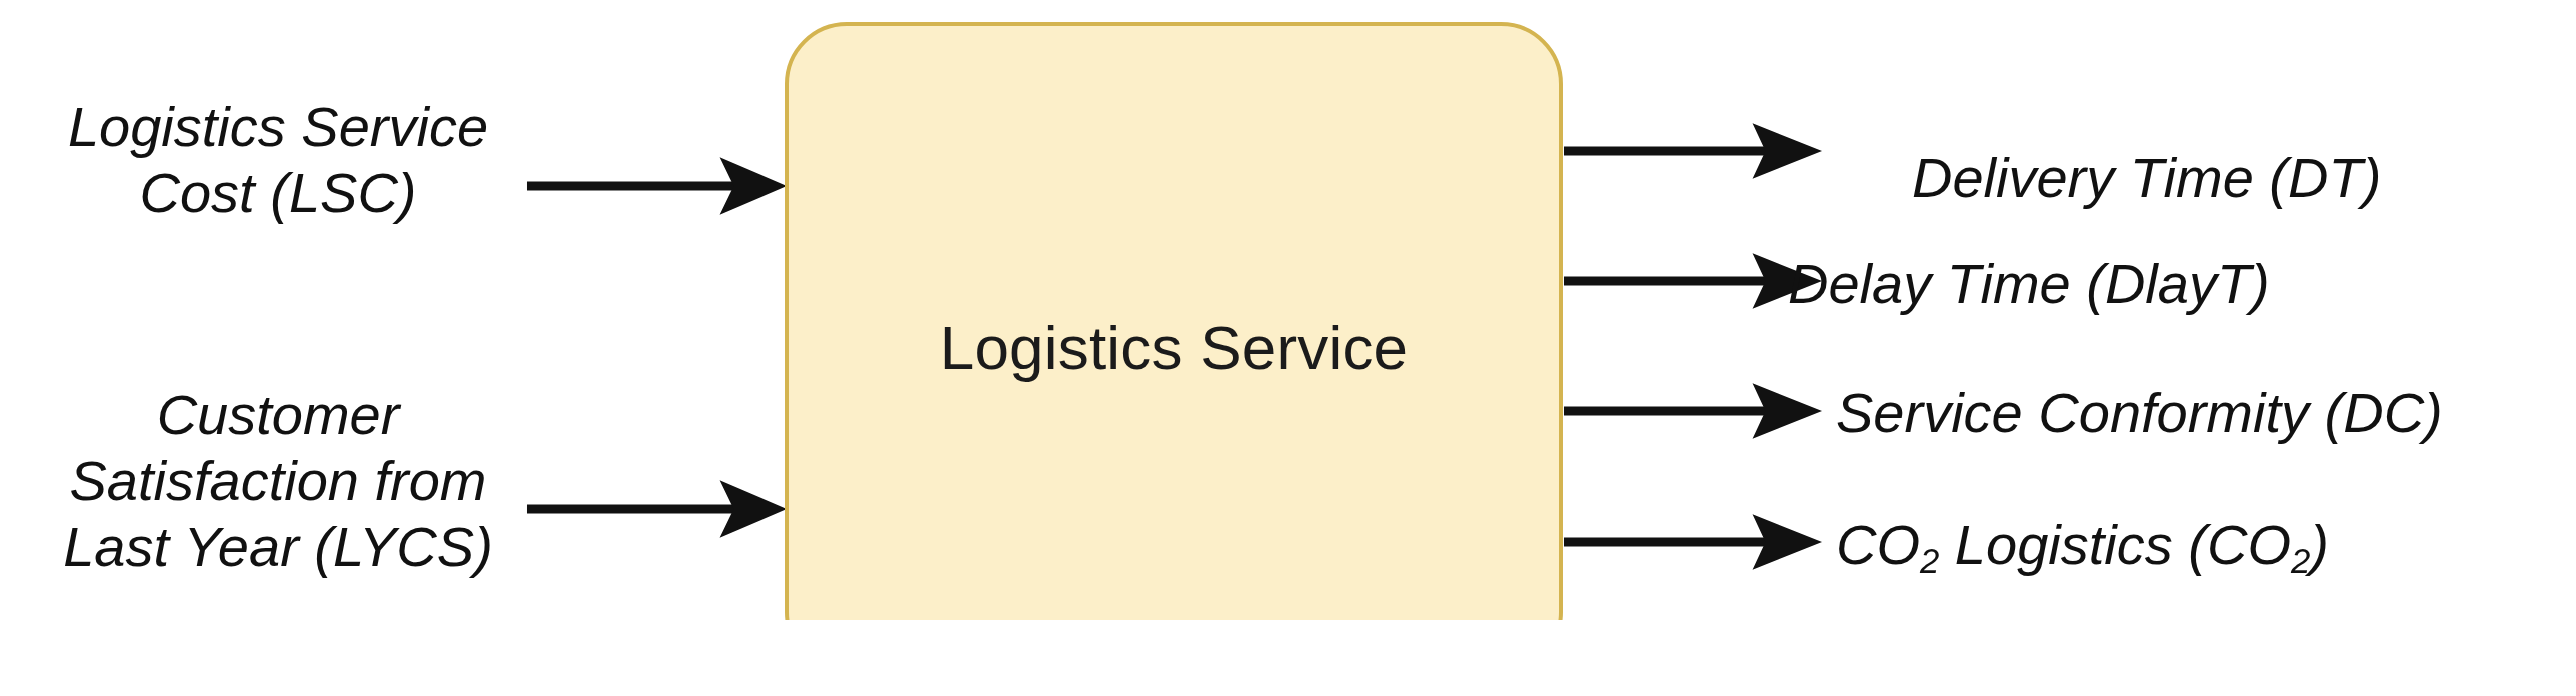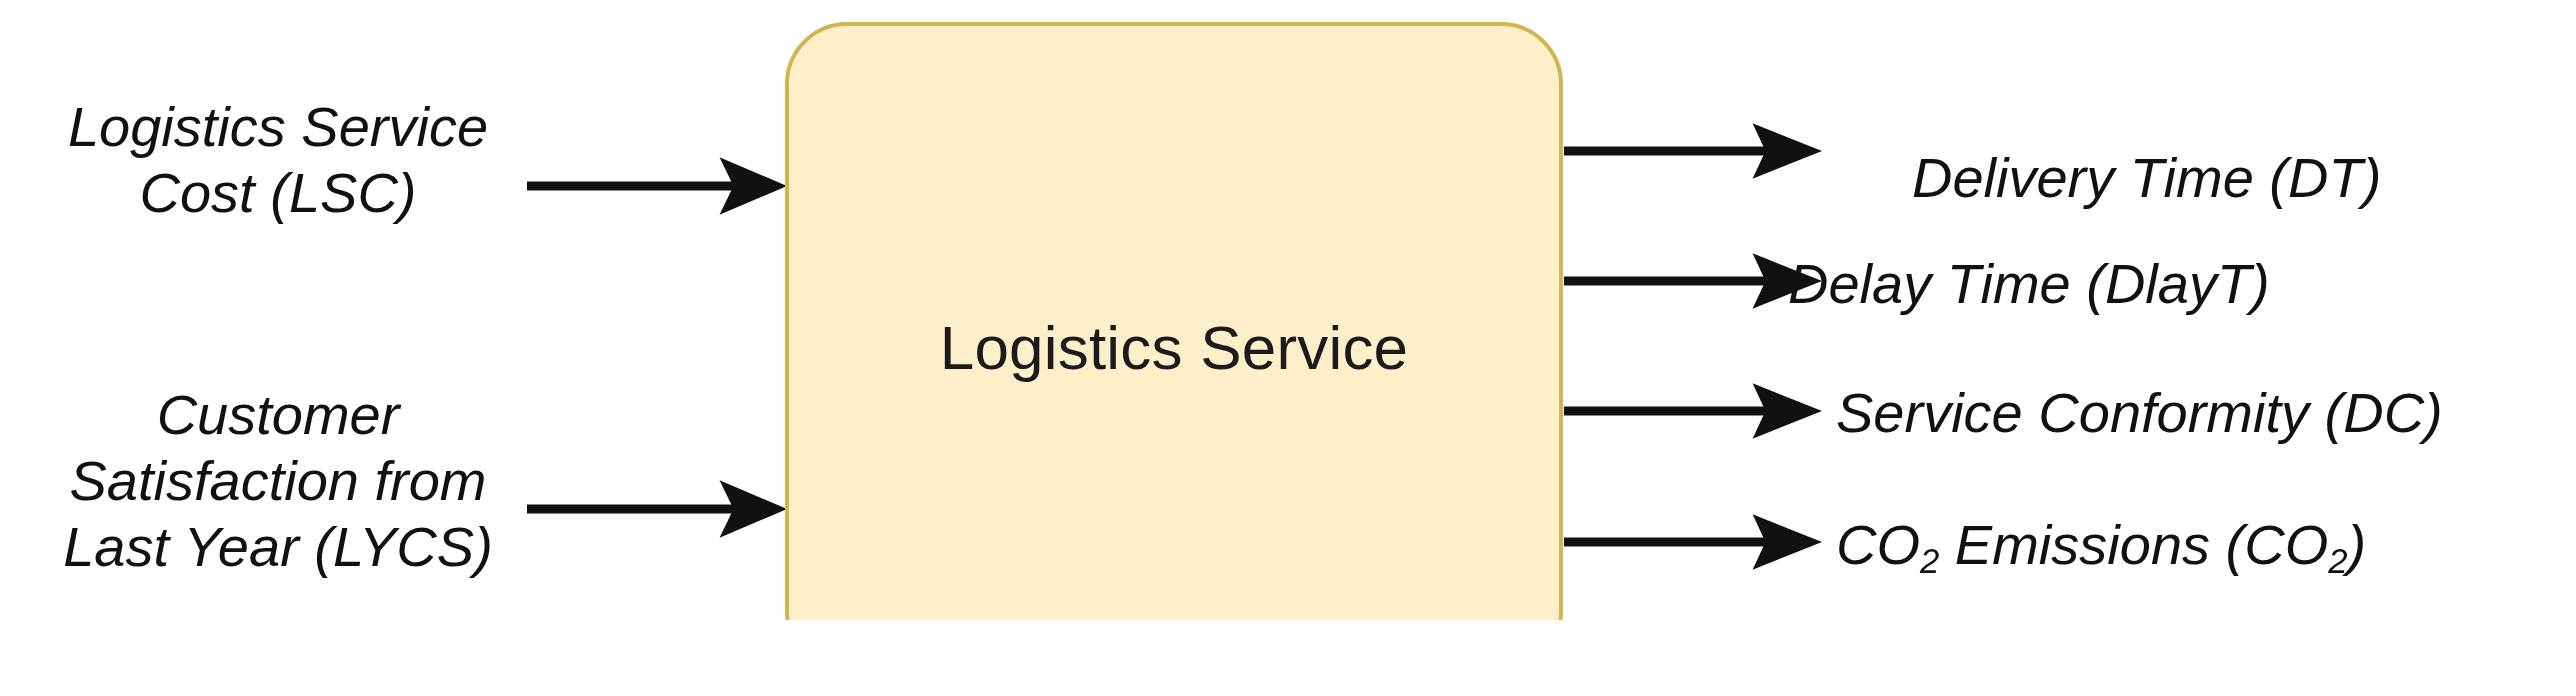--- a/index.html
+++ b/index.html
@@ -136,17 +136,17 @@
     </svg>
   </div>
 
   <div class="io-label output-label" style="left:1912px; top:121px;margin-top:24px;">Delivery Time (DT)</div>
 
   <div class="io-label output-label" style="left:1788px; top:251px;">Delay Time (DlayT)</div>
 
   <div class="io-label output-label" style="left:1836px; top:380px;">Service Conformity (DC)</div>
 
   <div class="io-label output-label" style="left:1836px; top:512px;">
-    <span>CO</span><sub>2</sub><span> Emissions (CO</span><sub>2</sub><span>)</span>
+    <span>CO</span><sub>2</sub><span> Logistics (CO</span><sub>2</sub><span>)</span>
   </div>
 
 </div>
 
 
 </body></html>

